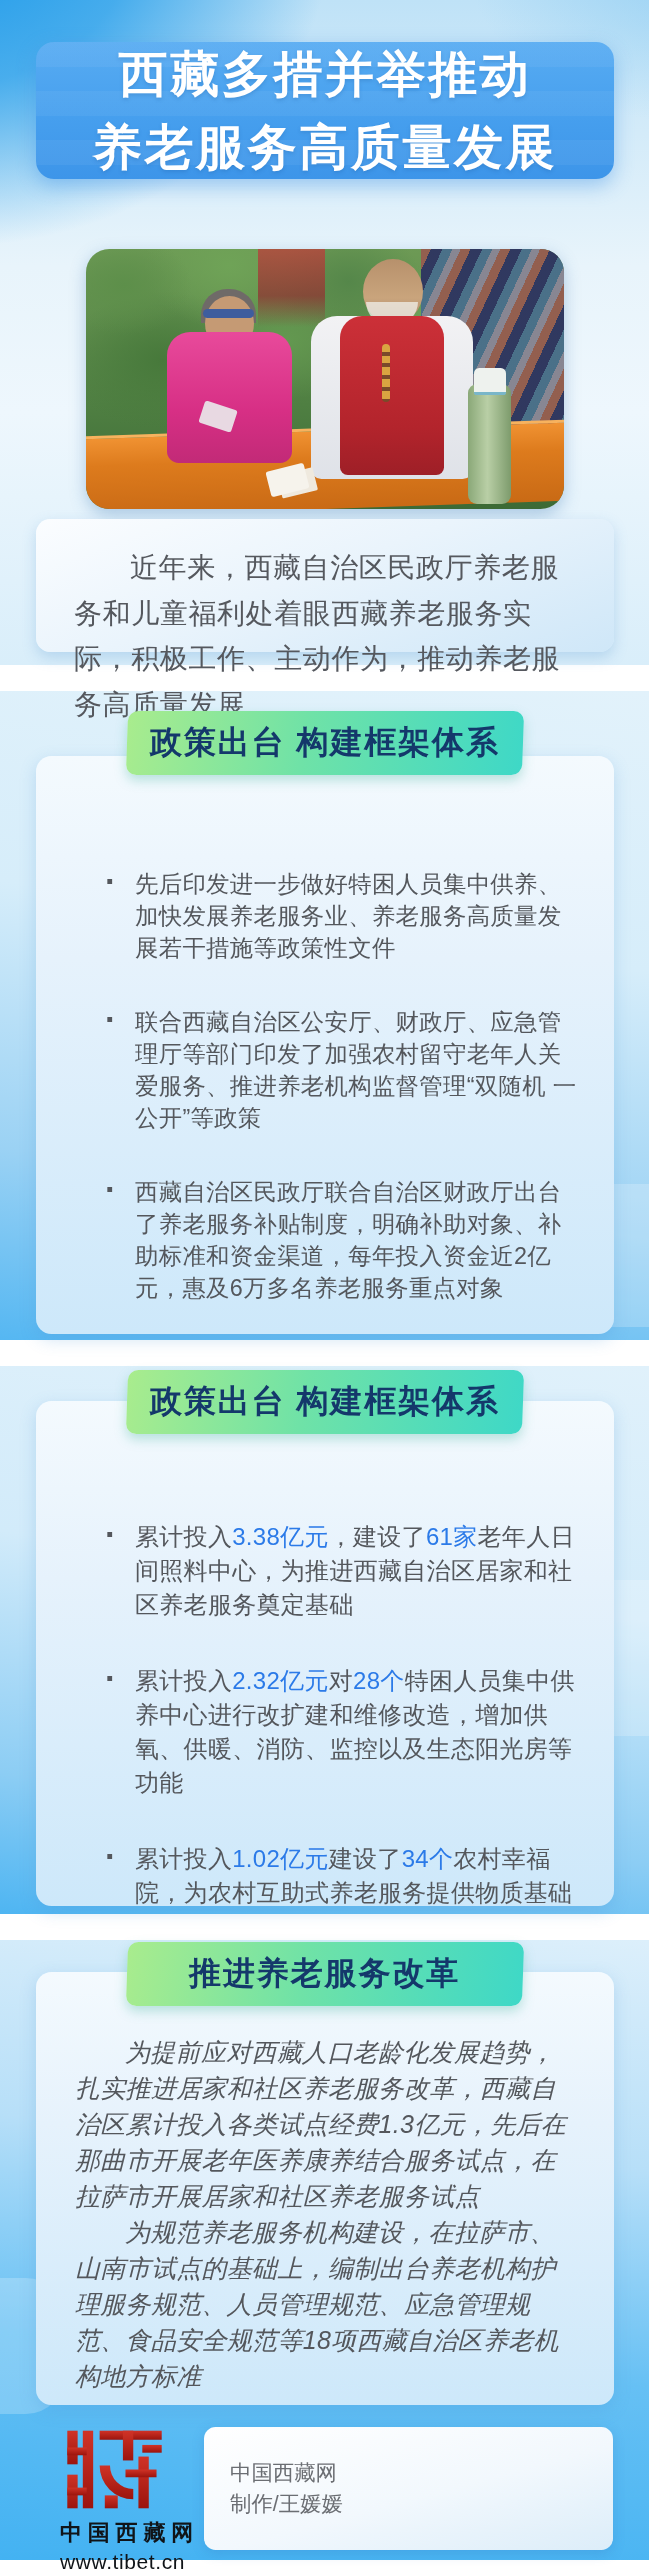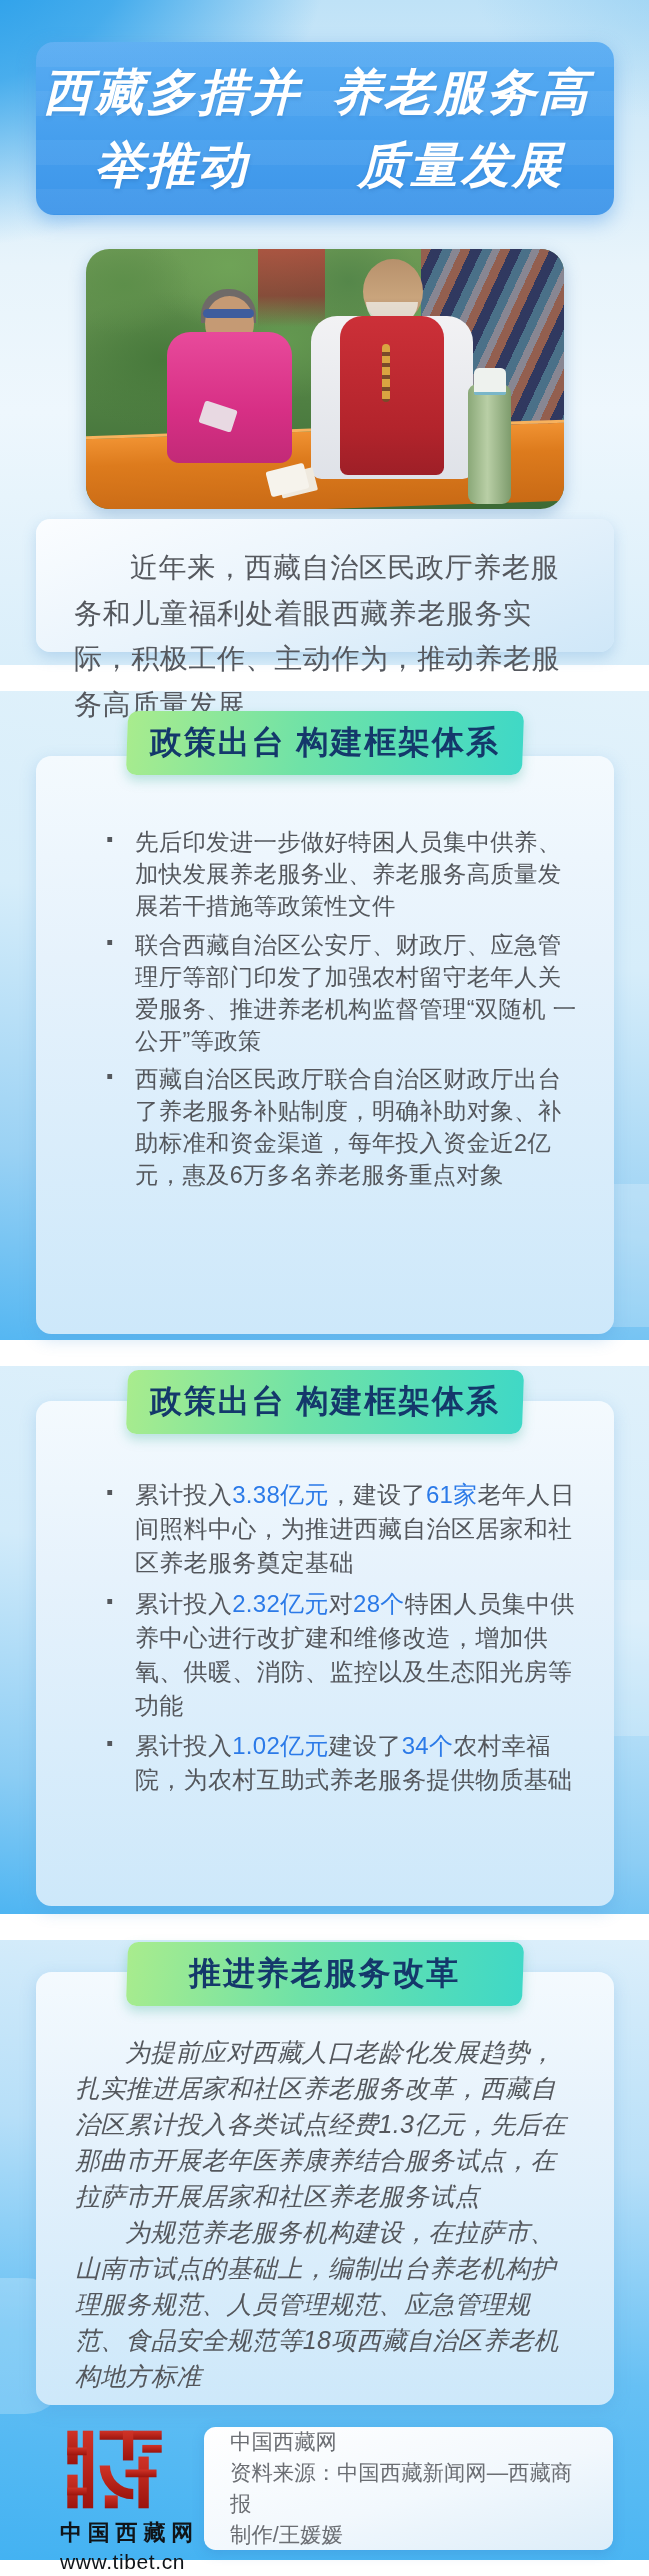--- a/index.html
+++ b/index.html
@@ -32,27 +32,27 @@
   }
   .deco-blob{position:absolute;border-radius:39px;background:rgba(255,255,255,0.22);}
   .white-band{position:absolute;left:0;width:649px;background:#ffffff;}
   #band-1{top:665px;height:26px;}
   #band-2{top:1340px;height:26px;}
   #band-3{top:1914px;height:26px;}
   #band-4{top:2560px;height:15.6px;}
 
   
   .header-card{
-    position:absolute;left:36px;top:42px;width:578px;height:173px;
+    position:absolute;left:36px;top:42px;width:578px;height:137px;
     border-radius:18px;
     background:
       repeating-linear-gradient(180deg, rgba(255,255,255,0.05) 0 25px, rgba(255,255,255,0) 25px 49px),
       linear-gradient(180deg,#58acf2 0%,#469fee 55%,#3d95e9 100%);
     box-shadow:0 6.5px 19.5px rgba(70,150,230,0.45);
-    display:flex;flex-direction:row;justify-content:center;align-items:center;font-style:italic;
+    display:flex;flex-direction:column;justify-content:center;align-items:center;
   }
   .header-title{
     color:#ffffff;font-weight:bold;font-size:49px;line-height:73px;
     letter-spacing:2.6px;text-align:center;
     text-shadow:0 1.9px 3.9px rgba(30,90,160,0.25);
   }
 
   
   .photo{
     position:absolute;left:86px;top:249px;width:478px;height:260px;
@@ -130,21 +130,21 @@
     box-shadow:0 5.2px 15.6px rgba(80,150,215,0.25);
     box-sizing:border-box;
     z-index:2;overflow:hidden;
   }
   #card-1{top:756px;height:578px;padding:70px 36px 19.5px 65px;}
   #card-2{top:1401px;height:505px;padding:77px 36px 19.5px 65px;}
   #card-3{top:1972px;height:433px;padding:62px 39px 19.5px 39px;font-style:italic;}
   .bullet-list{list-style:none;margin:0;padding:0;}
   .bullet-list li{
     position:relative;padding-left:34px;margin-bottom:6.5px;
-    font-size:23.4px;line-height:32px;color:#54575c;letter-spacing:0.3px;
+    font-size:23.4px;line-height:32px;color:#54575c;letter-spacing:0.3px;margin-top:42px;
   }
   #card-2 .bullet-list li{font-size:24px;line-height:34px;}
   .bullet-list li::before{
     content:"\00B7";
     position:absolute;left:3.9px;top:-2.6px;
     font-size:34px;font-weight:bold;color:#54575c;
   }
   .hl{color:#2b7ae8;}
   .para-block p{margin:0;font-size:25px;line-height:36px;color:#54575c;text-indent:2em;letter-spacing:0.3px;}
 
@@ -267,16 +267,15 @@
       <rect x="112" y="44" width="16" height="80"></rect>
       <rect x="92" y="64" width="48" height="12"></rect>
       <rect x="60" y="104" width="20" height="20"></rect>
     </g>
   </svg>
   <div class="logo-name">中国西藏网</div>
   <div class="logo-url">www.tibet.cn</div>
 </div>
 <div class="credit-card">
     <div>中国西藏网</div>
-    <div>资料来源：中国西藏新闻网—西藏商报</div>
     <div>制作/王媛媛</div>
   </div>
 
 
 </body></html>

